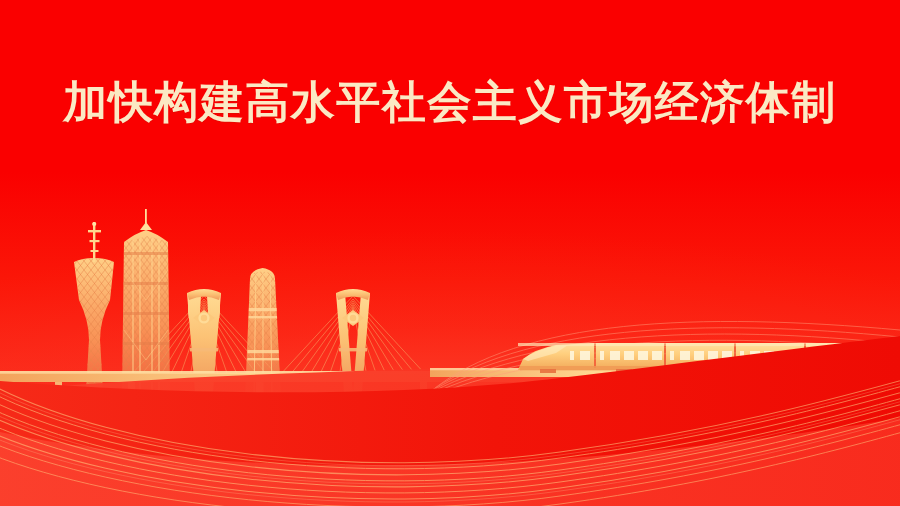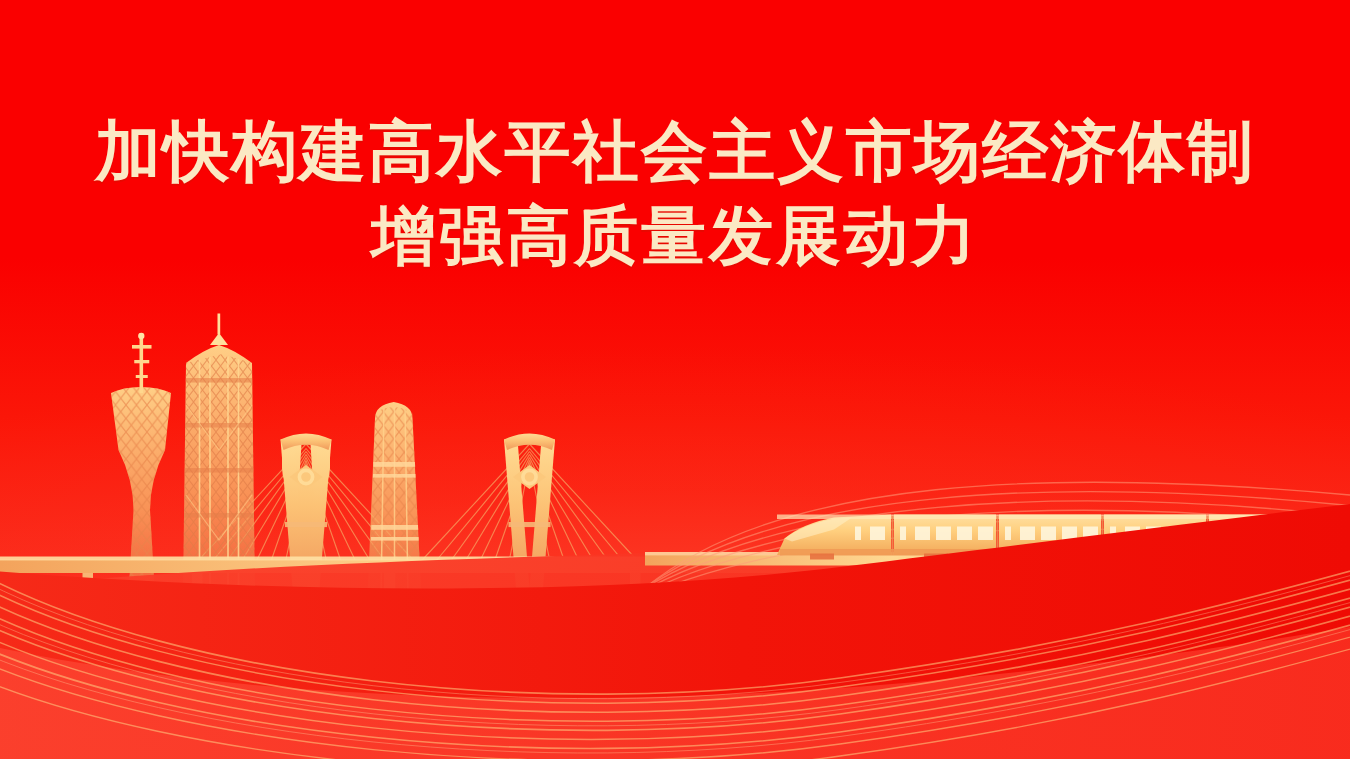--- a/index.html
+++ b/index.html
@@ -341,16 +341,15 @@
     </g>
     <g stroke="#ffe3ad" fill="none" opacity="0.35">
       <path d="M-10 388 C 120 455, 360 483, 560 455 C 720 433, 830 403, 910 381" stroke-width="0.6"></path>
       <path d="M-10 412 C 120 473, 360 501, 560 473 C 720 451, 830 421, 910 399" stroke-width="0.6"></path>
       <path d="M-10 436 C 120 491, 360 519, 560 491 C 720 469, 830 439, 910 417" stroke-width="0.6"></path>
     </g>
   </svg>
 
   <div id="title-block">
     <span class="title-line line1">加快构建高水平社会主义市场经济体制</span>
-    <span class="title-line line2">增强高质量发展动力</span>
   </div>
 
 </div>
 
 </body></html>

